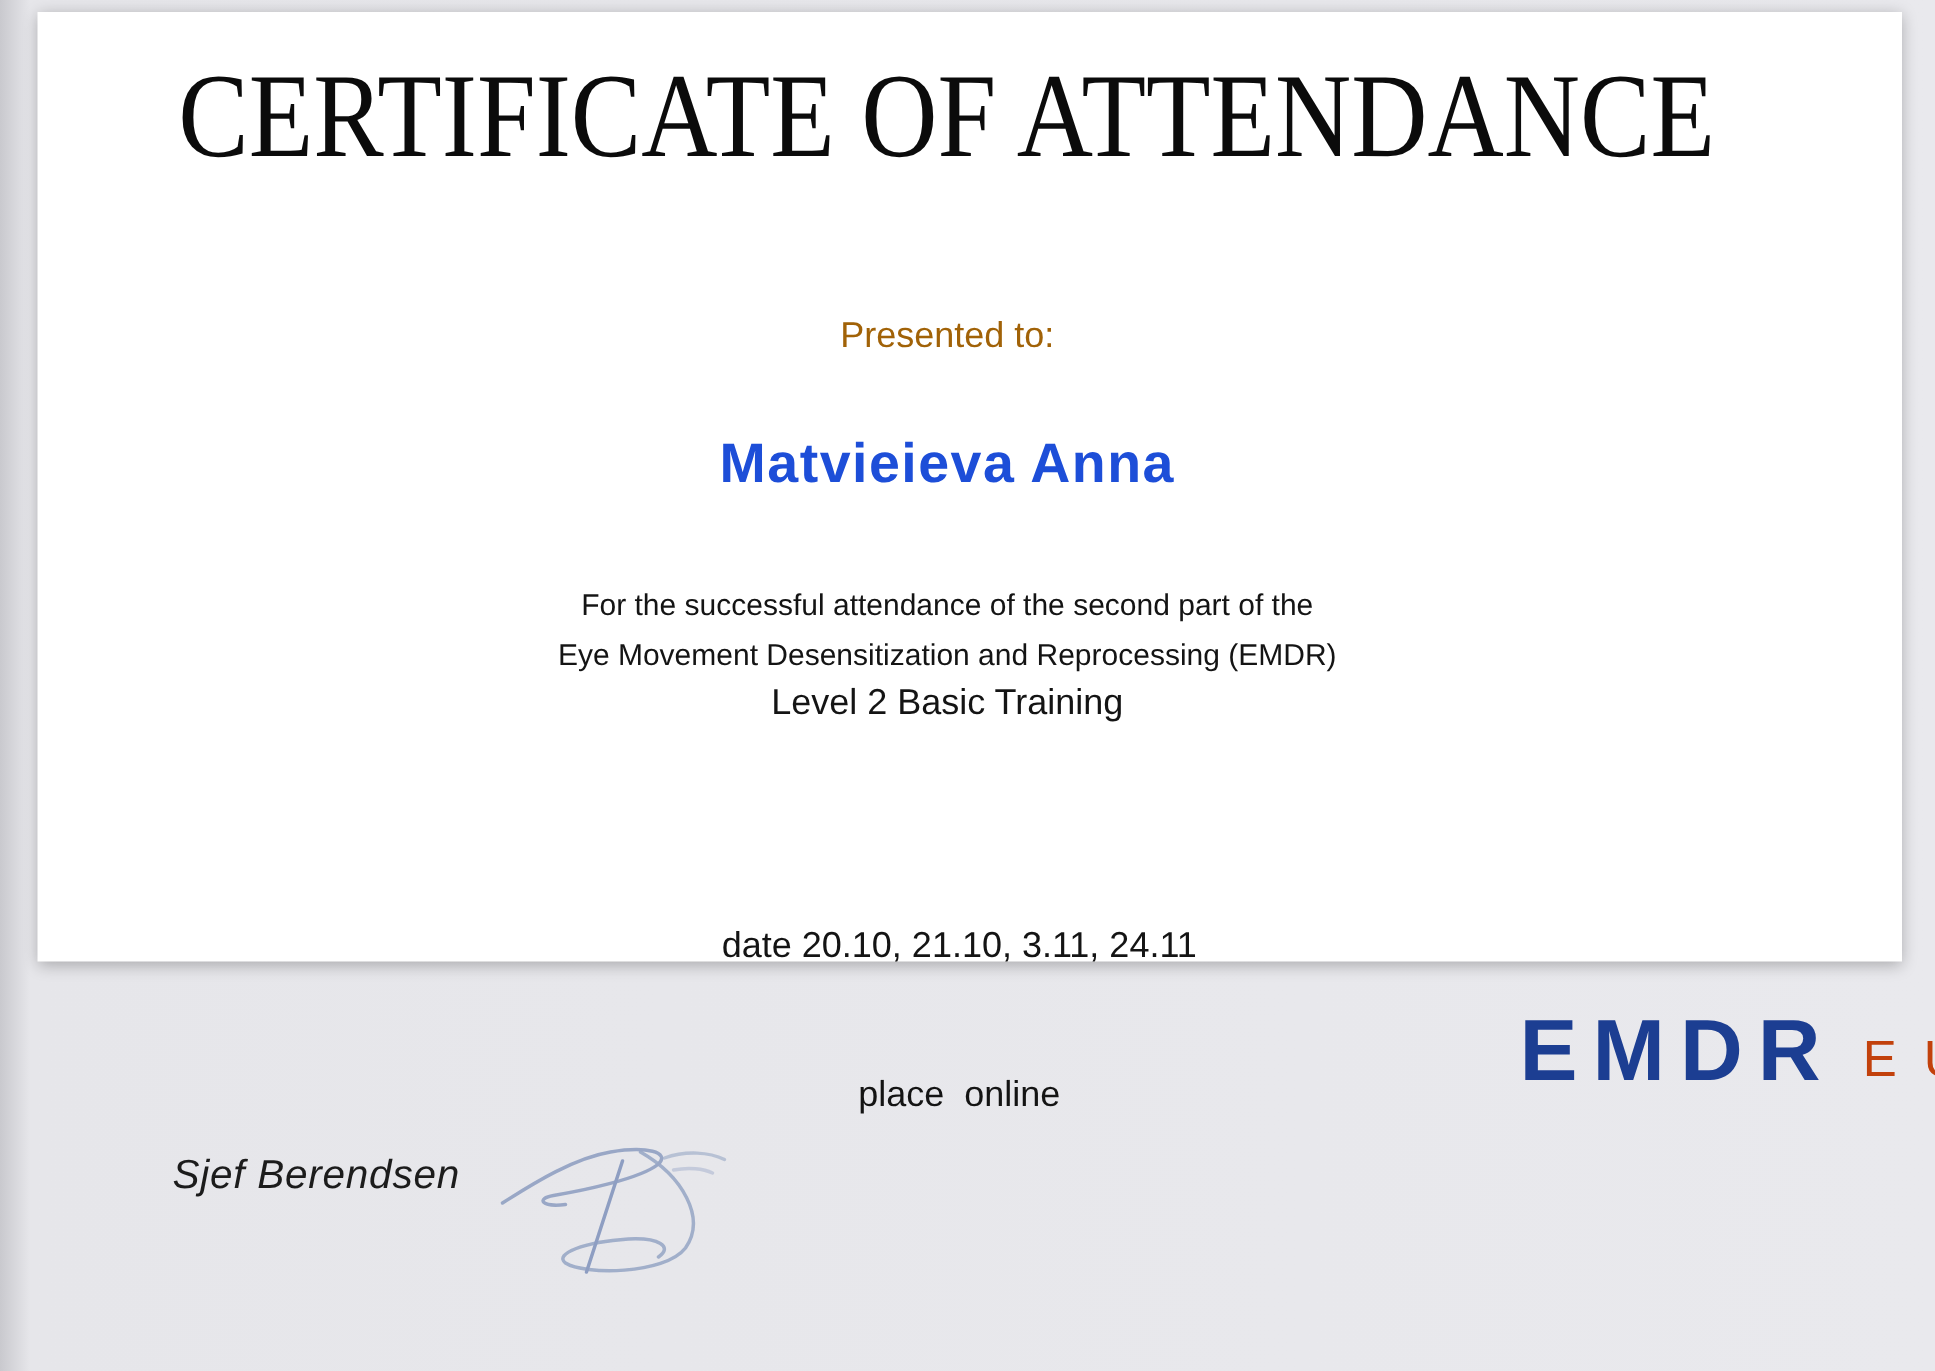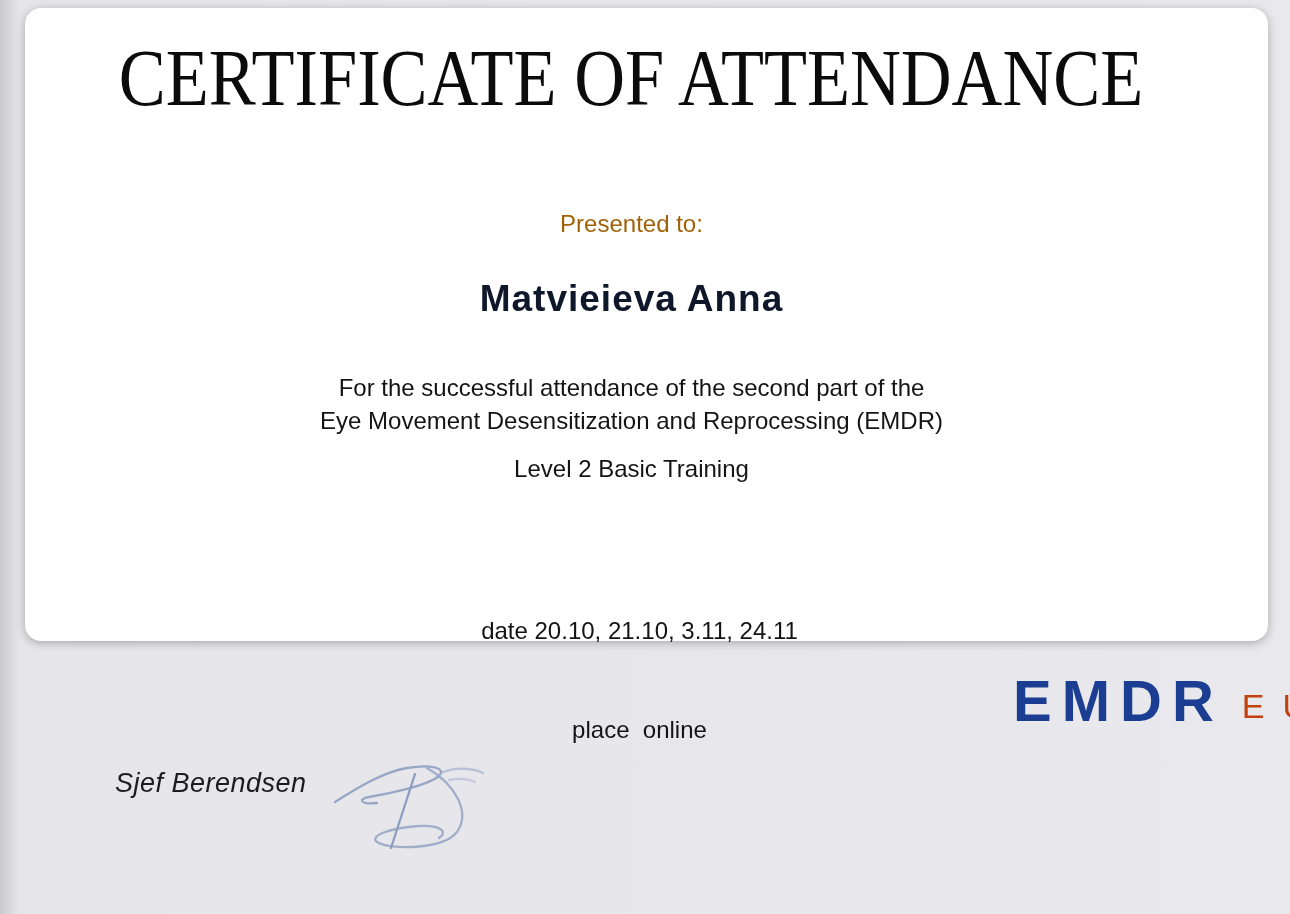--- a/index.html
+++ b/index.html
@@ -3,34 +3,34 @@
 <meta charset="utf-8">
 <style>
   html,body{margin:0;padding:0;}
   body{
     width:1290px;height:914px;position:relative;overflow:hidden;
     background:linear-gradient(90deg,#c9c9ce 0px,#e6e6ea 20px,#e9e9ed 100%);
     font-family:"Liberation Sans","DejaVu Sans",sans-serif;
   }
   .page{
     position:absolute;left:25px;top:8px;width:1243px;height:633px;
-    background:#ffffff;border-radius:16px;
+    background:#ffffff;border-radius:0;
     box-shadow:0 2px 10px rgba(0,0,0,.28);
   }
   .abs{position:absolute;}
   .centered{left:0;right:30px;text-align:center;}
   .title{
     top:30px;color:#0b0b0b;white-space:nowrap;
     font-family:"Liberation Serif","DejaVu Serif",serif;
     font-size:80px;line-height:1;font-weight:500;
   }
   .title-inner{display:inline-block;transform:scaleX(0.88);transform-origin:center;}
   .presented{top:202px;font-size:24px;color:#a16207;}
-  .recipient{top:270px;font-size:37px;font-weight:700;color:#0f172a;letter-spacing:1px;text-align:center;}
-  .bodytext{top:363px;font-size:24px;line-height:33px;color:#141414;}
+  .recipient{top:280px;font-size:37px;font-weight:700;color:#1d4ed8;letter-spacing:1px;text-align:center;}
+  .bodytext{top:380px;font-size:20px;line-height:33px;color:#141414;}
   .course{top:447px;font-size:24px;color:#141414;}
   .dateplace{top:540px;font-size:24px;line-height:33px;color:#141414;white-space:pre;padding-left:16px;}
   .trainer-label{left:38px;top:706px;font-size:25px;font-weight:700;color:#0d0d0d;}
   .trainer-name{left:90px;top:760px;font-size:27px;color:#1c1c1c;letter-spacing:0.5px;font-style:italic;}
   .signature{left:306px;top:738px;}
   .logo{left:978px;top:612px;width:250px;display:flex;flex-direction:row;align-items:center;}
   .logo-emdr{margin-top:2px;font-size:58px;line-height:1;font-weight:700;
     color:#1c3e92;letter-spacing:10px;padding-left:10px;}
   .logo-europe{margin-top:12px;font-size:34px;line-height:1;font-weight:400;
     color:#c2410c;letter-spacing:18px;padding-left:18px;}

